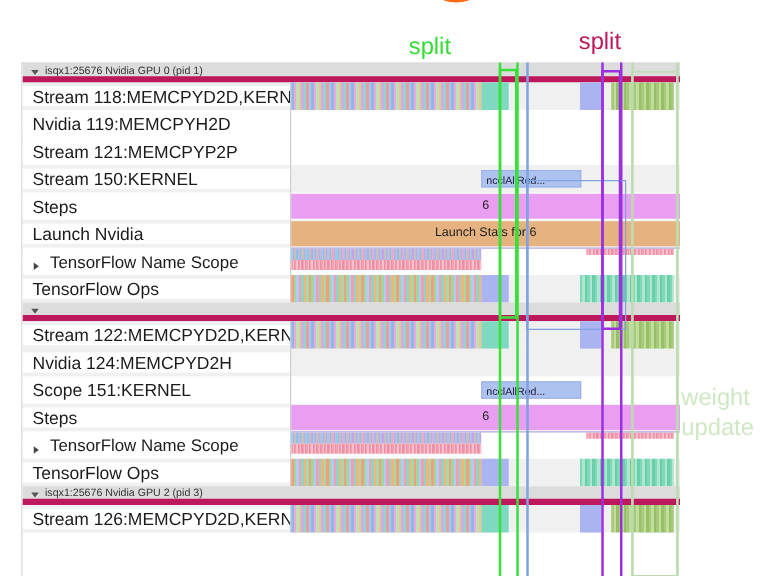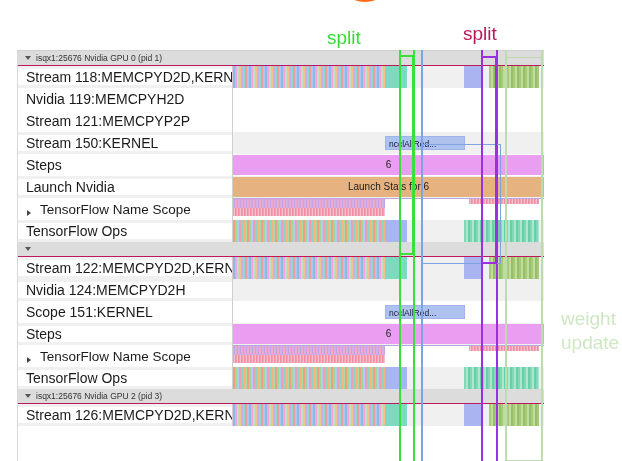--- a/index.html
+++ b/index.html
@@ -5,29 +5,29 @@
   html,body{margin:0;padding:0;}
   body{
     width:622px;height:461px;background:#ffffff;overflow:hidden;position:relative;
     font-family:"Liberation Sans",sans-serif;
   }
   .annot{position:absolute;font-size:19px;font-weight:400;white-space:nowrap;}
   #annot-concat{left:327px;top:27px;color:#33dd33;}
   #annot-split{left:463px;top:23px;color:#be185d;}
   #annot-nccl{left:426px;top:107px;color:#5b7fd4;font-size:18px;}
   #annot-weight{left:545px;top:307px;color:#cfe8c4;font-size:19px;line-height:24px;}
-  #annot-weight span{display:block;margin-left:16px;}
+  #annot-weight span{display:block;}
   #orange-cap{position:absolute;left:352px;top:-8px;width:26px;height:10px;
     background:#ff6a16;border-radius:50%;}
 
   
   #panel{position:absolute;left:17px;top:50px;width:526px;height:411px;
     background:#ffffff;border-left:1px solid #d8d8d8;border-top:1px solid #cfcfcf;
     overflow:hidden;}
-  .grp-header{height:15px;background:#dcdcdc;border-bottom:1px solid #be185d;
+  .grp-header{height:15px;background:#dcdcdc;border-bottom:5px solid #be185d;
     display:flex;align-items:center;font-size:8.5px;color:#333;padding-left:18px;
     position:relative;box-sizing:border-box;}
   .grp-header .tri{position:absolute;left:8px;top:4px;width:0;height:0;
     border-left:4px solid #555;border-top:3px solid transparent;border-bottom:3px solid transparent;
     transform:rotate(90deg);}
   .row{height:22px;display:flex;align-items:center;position:relative;box-sizing:border-box;}
   .row.alt{background:#f0f0f0;}
   .lbl{width:214px;flex:0 0 214px;font-size:14px;color:#1b1b1b;
     padding-left:8px;box-sizing:border-box;white-space:nowrap;overflow:hidden;
     background:#ffffff;z-index:3;position:relative;}

